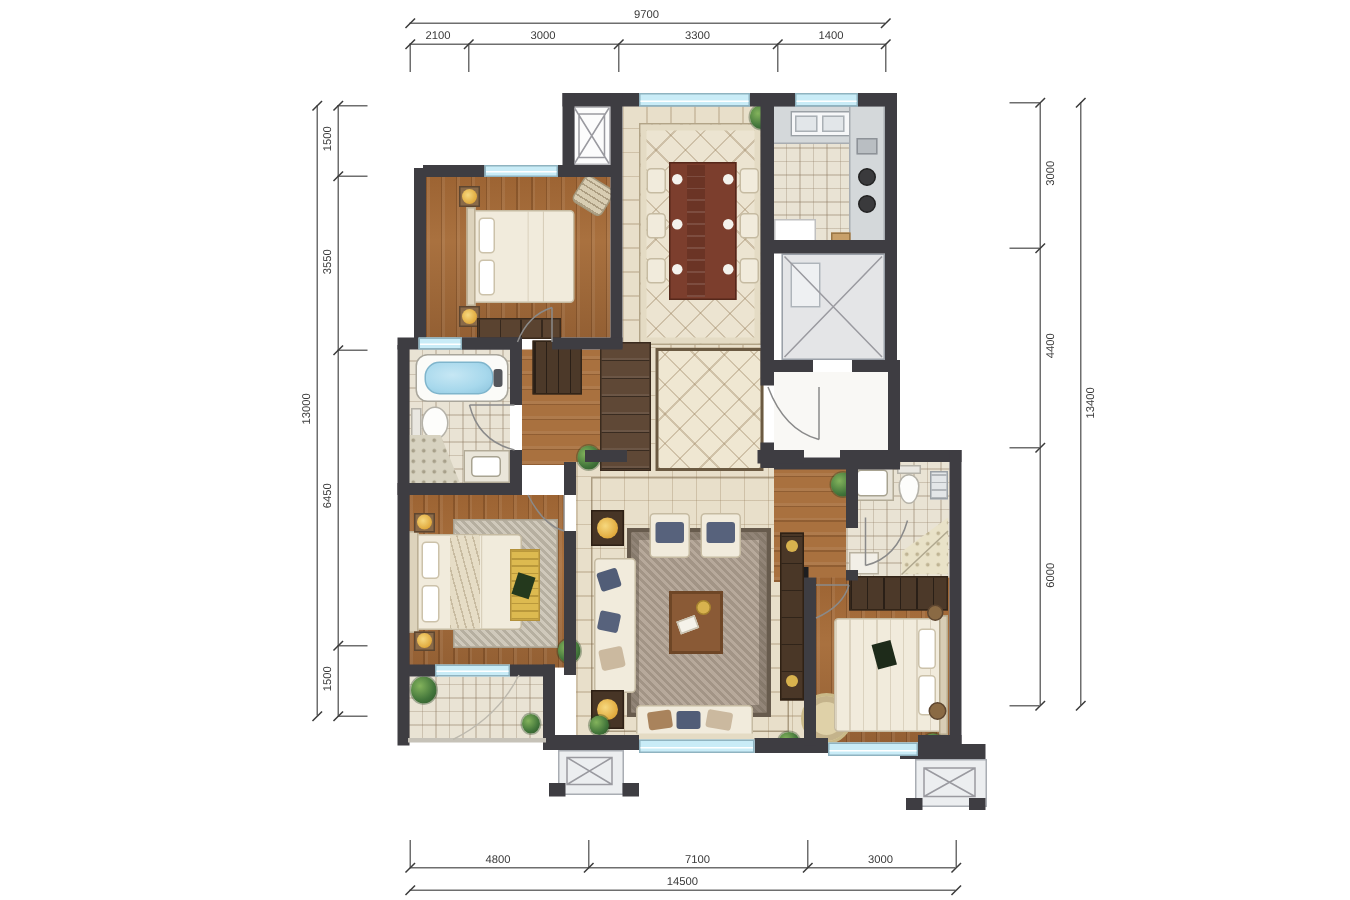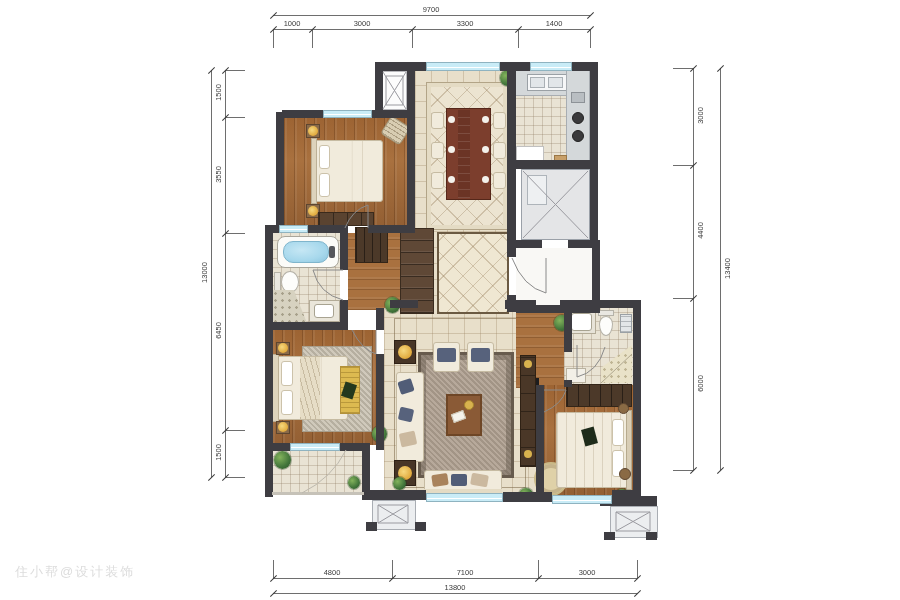--- a/index.html
+++ b/index.html
@@ -258,41 +258,41 @@
   <div class="dimline" style="left:273px;top:29px;width:1px;height:19px;"></div>
   <div class="dimline" style="left:312px;top:29px;width:1px;height:19px;"></div>
   <div class="dimline" style="left:412px;top:29px;width:1px;height:19px;"></div>
   <div class="dimline" style="left:518px;top:29px;width:1px;height:19px;"></div>
   <div class="dimline" style="left:590px;top:29px;width:1px;height:19px;"></div>
   <div class="tick" style="left:269px;top:29px;"></div>
   <div class="tick" style="left:308px;top:29px;"></div>
   <div class="tick" style="left:408px;top:29px;"></div>
   <div class="tick" style="left:514px;top:29px;"></div>
   <div class="tick" style="left:586px;top:29px;"></div>
-  <span class="dimlab" style="left:270px;top:19px;">1000</span>
+  <span class="dimlab" style="left:270px;top:19px;">2100</span>
   <span class="dimlab" style="left:340px;top:19px;">3000</span>
   <span class="dimlab" style="left:443px;top:19px;">3300</span>
   <span class="dimlab" style="left:532px;top:19px;">1400</span>
 
   <div class="dimline" style="left:273px;top:578px;width:364px;height:1px;"></div>
   <div class="dimline" style="left:273px;top:560px;width:1px;height:18px;"></div>
   <div class="dimline" style="left:392px;top:560px;width:1px;height:18px;"></div>
   <div class="dimline" style="left:538px;top:560px;width:1px;height:18px;"></div>
   <div class="dimline" style="left:637px;top:560px;width:1px;height:18px;"></div>
   <div class="tick" style="left:269px;top:578px;"></div>
   <div class="tick" style="left:388px;top:578px;"></div>
   <div class="tick" style="left:534px;top:578px;"></div>
   <div class="tick" style="left:633px;top:578px;"></div>
   <span class="dimlab" style="left:310px;top:568px;">4800</span>
   <span class="dimlab" style="left:443px;top:568px;">7100</span>
   <span class="dimlab" style="left:565px;top:568px;">3000</span>
   <div class="dimline" style="left:273px;top:593px;width:364px;height:1px;"></div>
   <div class="tick" style="left:269px;top:593px;"></div>
   <div class="tick" style="left:633px;top:593px;"></div>
-  <span class="dimlab" style="left:433px;top:583px;">13800</span>
+  <span class="dimlab" style="left:433px;top:583px;">14500</span>
 
   <div class="dimline" style="left:225px;top:70px;width:1px;height:407px;"></div>
   <div class="dimline" style="left:225px;top:70px;width:20px;height:1px;"></div>
   <div class="dimline" style="left:225px;top:117px;width:20px;height:1px;"></div>
   <div class="dimline" style="left:225px;top:233px;width:20px;height:1px;"></div>
   <div class="dimline" style="left:225px;top:430px;width:20px;height:1px;"></div>
   <div class="dimline" style="left:225px;top:477px;width:20px;height:1px;"></div>
   <div class="tick" style="left:221px;top:70px;"></div>
   <div class="tick" style="left:221px;top:117px;"></div>
   <div class="tick" style="left:221px;top:233px;"></div>
@@ -317,14 +317,13 @@
   <div class="tick" style="left:689px;top:298px;"></div>
   <div class="tick" style="left:689px;top:470px;"></div>
   <span class="dimlab v" style="left:678px;top:111px;">3000</span>
   <span class="dimlab v" style="left:678px;top:226px;">4400</span>
   <span class="dimlab v" style="left:678px;top:379px;">6000</span>
   <div class="dimline" style="left:720px;top:68px;width:1px;height:402px;"></div>
   <div class="tick" style="left:716px;top:68px;"></div>
   <div class="tick" style="left:716px;top:470px;"></div>
   <span class="dimlab v" style="left:705px;top:264px;">13400</span>
 
-  <div class="abs" style="left:15px;top:563px;font-size:13px;letter-spacing:2px;color:rgba(140,140,140,.30);filter:blur(.6px);">住小帮@设计装饰</div>
 </div>
 
 </body></html>

